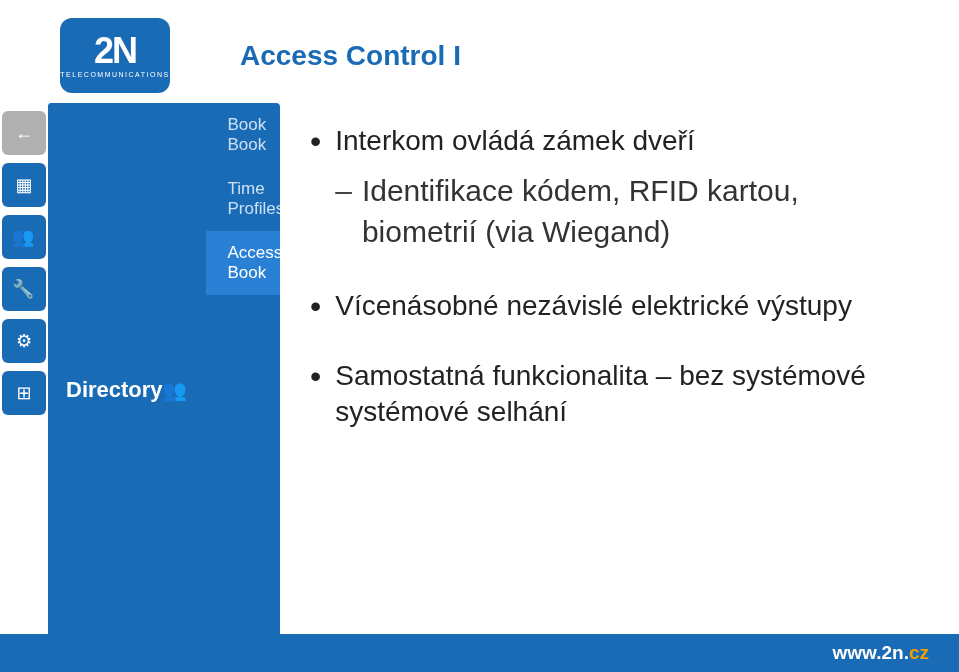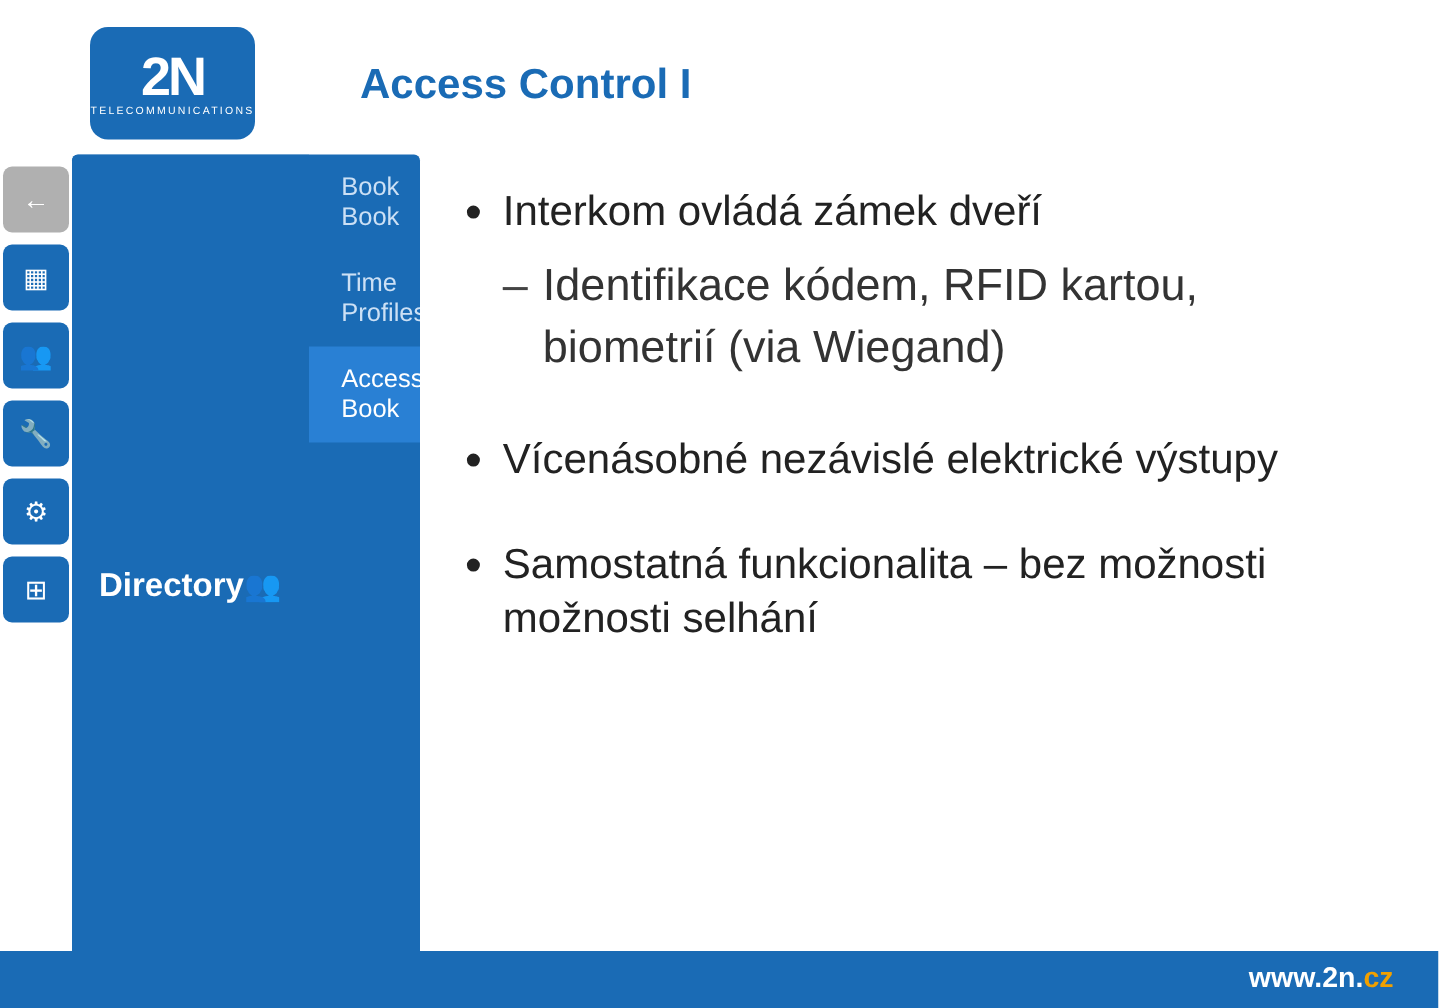--- a/index.html
+++ b/index.html
@@ -430,21 +430,21 @@
             <li>
               <span>Identifikace kódem, RFID kartou, biometrií (via Wiegand)</span>
             </li>
           </ul>
         </span>
       </li>
       <li>
         <span class="bullet-text">Vícenásobné nezávislé elektrické výstupy</span>
       </li>
       <li>
-        <span class="bullet-text">Samostatná funkcionalita – bez možnosti možnosti selhání</span>
+        <span class="bullet-text">Samostatná funkcionalita – bez systémové systémové selhání</span>
       </li>
     </ul>
   </div>
 </div>
 
 <div class="footer">
   <span class="domain">www.2n.</span><span class="highlight">cz</span>
 </div>
 
 </body></html>

